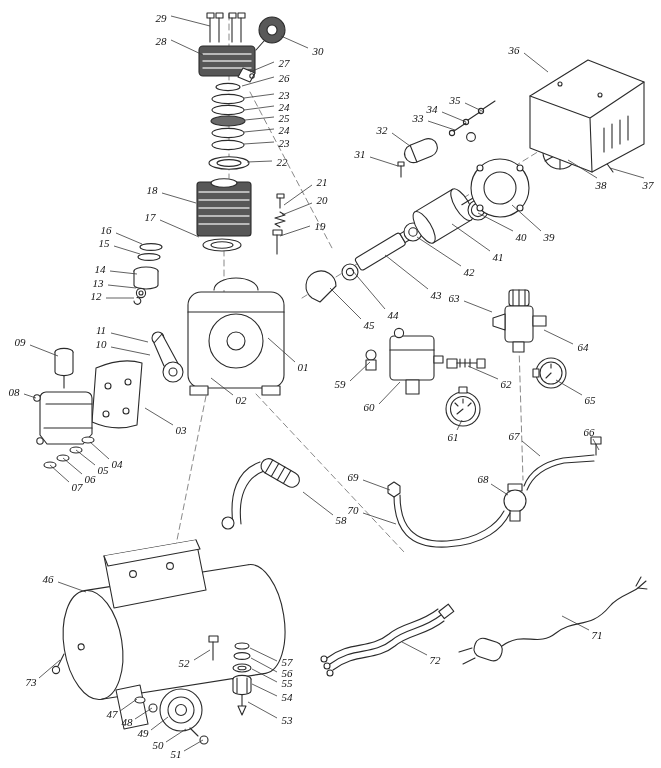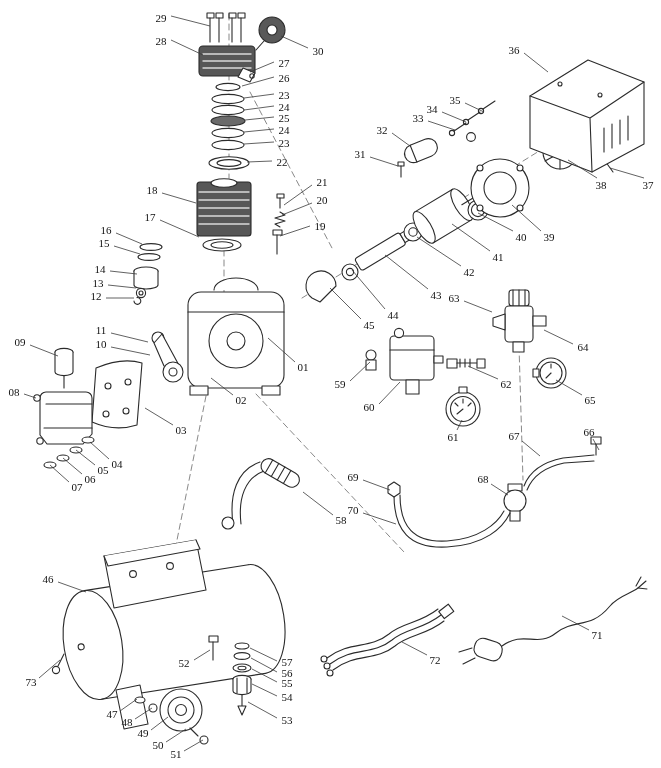--- a/index.html
+++ b/index.html
@@ -1,18 +1,18 @@
 <!DOCTYPE html>
 <html><head>
 <meta charset="utf-8">
 <style>
   html,body{margin:0;padding:0;background:#ffffff;}
   .page{
     width:661px;height:768px;position:relative;background:#ffffff;
-    font-family:"Liberation Serif","DejaVu Serif",serif;overflow:hidden;
+    font-family:"Liberation Serif","DejaVu Serif",serif;overflow:hidden;font-style:italic;
   }
   svg{display:block;}
   .callout-text{
     font-family:"Liberation Serif","DejaVu Serif",serif;
     font-size:11px;fill:#111;text-anchor:middle;dominant-baseline:middle;
   }
   .leader{stroke:#3a3a3a;stroke-width:0.8;}
 </style>
 </head>
 <body>

